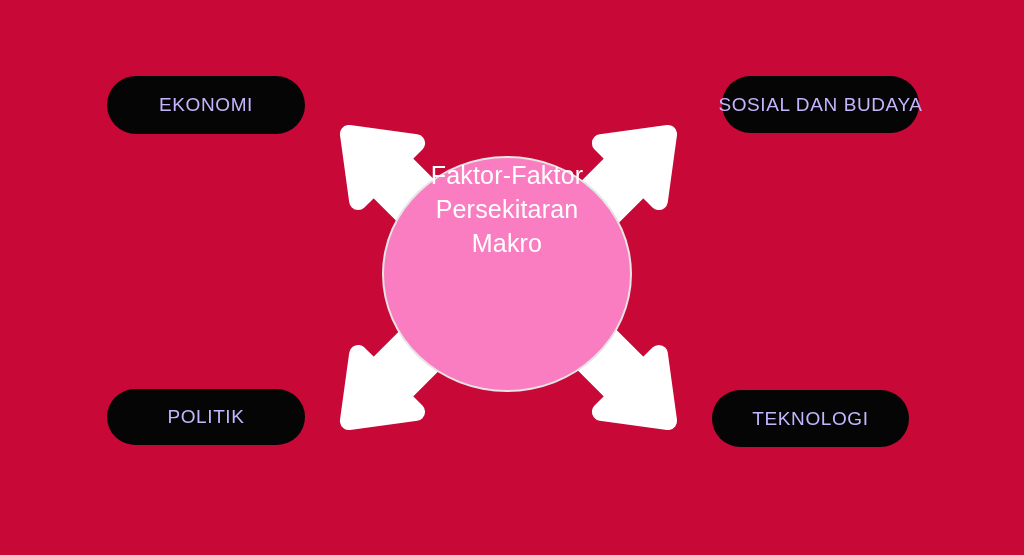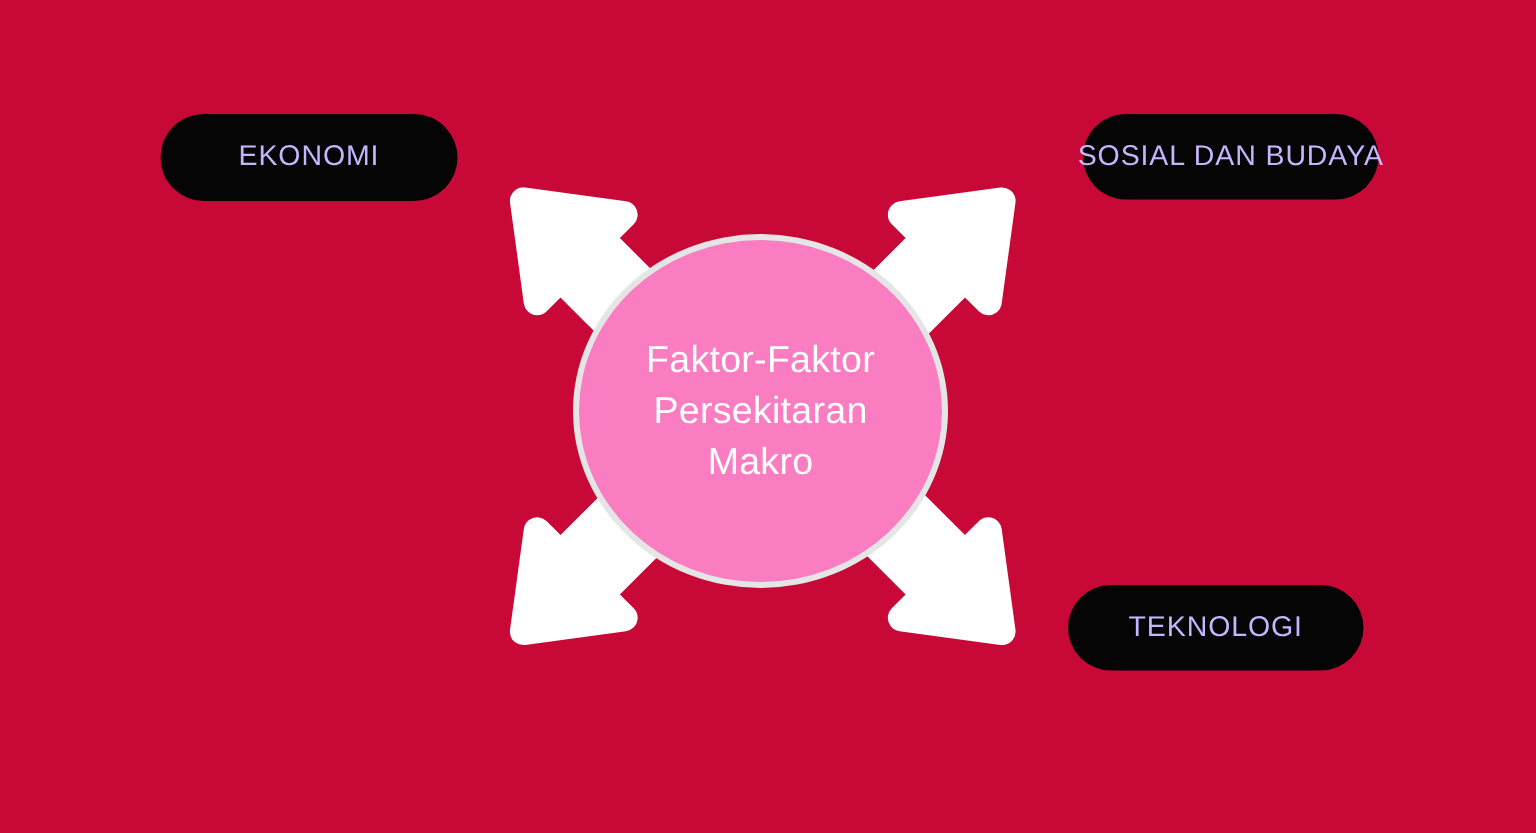--- a/index.html
+++ b/index.html
@@ -27,24 +27,24 @@
     height: 555px;
   }
   .center-node {
     position: absolute;
     left: 382px;
     top: 156px;
     width: 250px;
     height: 236px;
     border-radius: 50%;
     background: #F97DC0;
-    border: 4px solid #e5e5e5;
+    border: 2px solid #e5e5e5;
     box-sizing: border-box;
     display: flex;
-    align-items: center;
+    align-items: flex-start;
     justify-content: center;
   }
   .center-label {
     color: #FFFFFF;
     font-size: 25px;
     line-height: 1.36;
     text-align: center;
     white-space: pre-line;
     letter-spacing: 0.2px;
   }
@@ -109,18 +109,21 @@
   </div>
 
   <div class="pill" id="pill-ekonomi">
     <span class="pill-label">EKONOMI</span>
   </div>
 
   <div class="pill" id="pill-sosial">
     <span class="pill-label">SOSIAL DAN BUDAYA</span>
   </div>
 
+  <div class="pill" id="pill-politik">
+    <span class="pill-label">POLITIK</span>
+  </div>
 
   <div class="pill" id="pill-teknologi">
     <span class="pill-label">TEKNOLOGI</span>
   </div>
 
 </div>
 
 </body></html>

